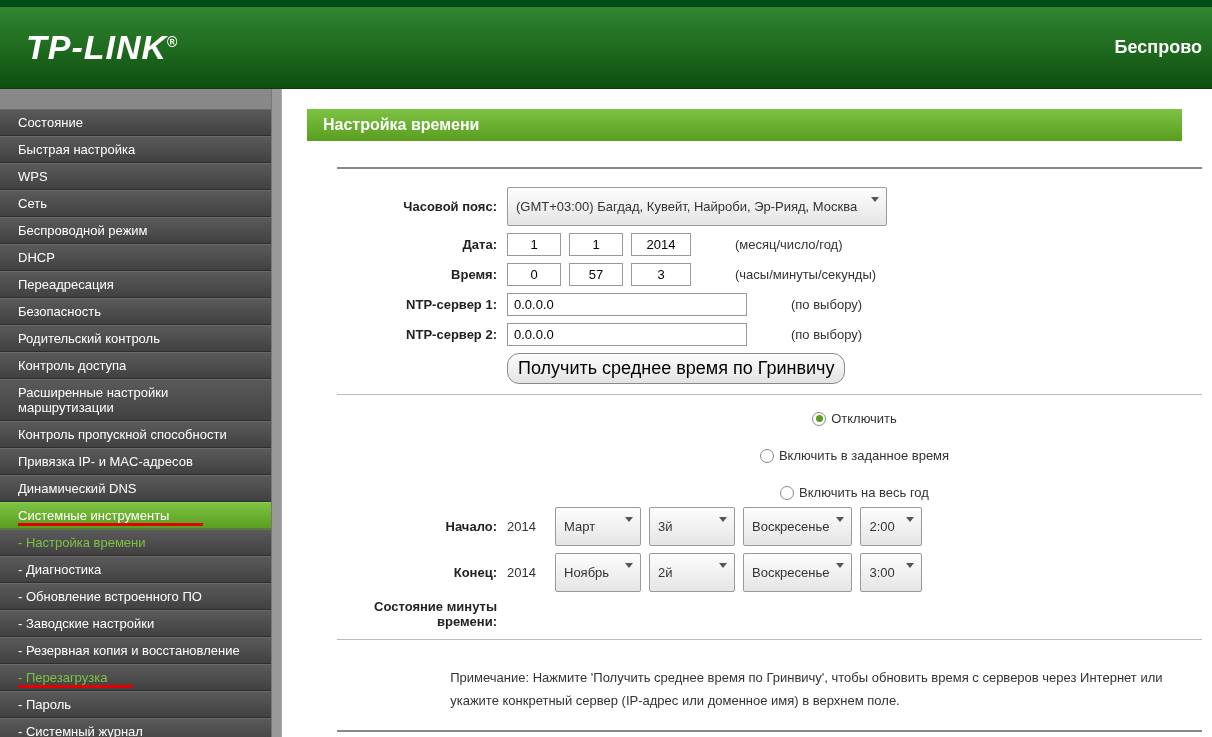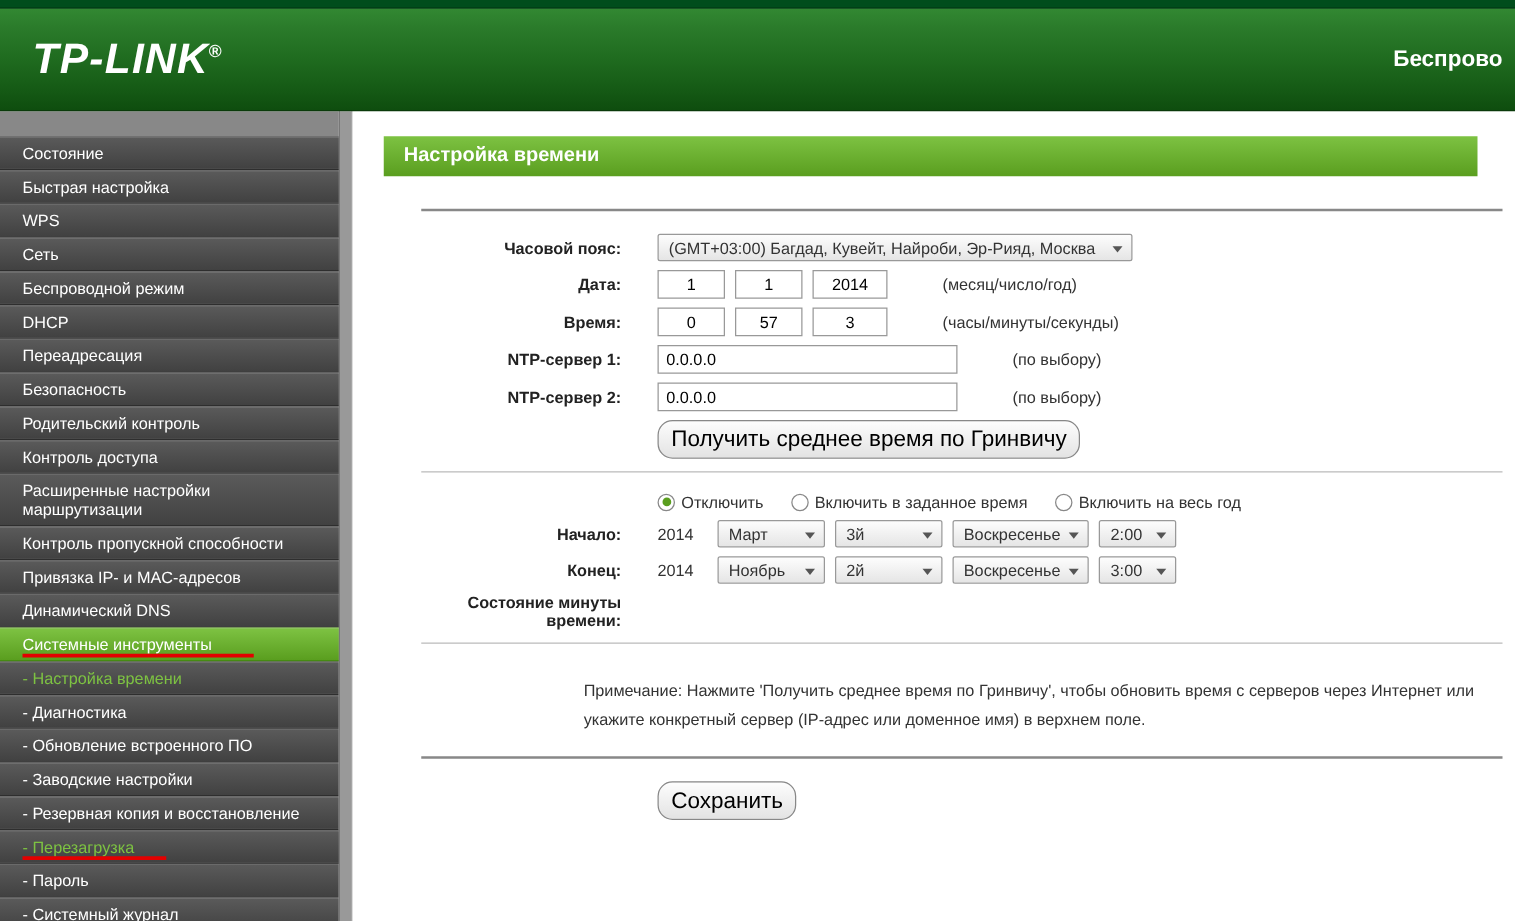--- a/index.html
+++ b/index.html
@@ -55,49 +55,49 @@
 .main { flex: 1; padding: 20px 0 40px 25px; min-height: 640px; background:#fff; overflow:hidden;}
 .page-title-bar {
   background: linear-gradient(to bottom, #7dc242 0%, #5a9e1f 100%);
   color: #fff; font-size: 16px; font-weight: bold;
   padding: 7px 16px; margin-bottom: 26px; margin-right: 30px;
 }
 .content { margin-left: 30px; margin-right: 10px;}
 hr.sep { border: none; border-top: 2px solid #888; margin: 0 0 18px 0; }
 hr.dashed { border: none; border-top: 1px solid #bbb; margin: 10px 0 16px 0; }
 
-.form-row { display: flex; align-items: center; margin-bottom: 7px; gap: 19px; }
+.form-row { display: flex; align-items: center; margin-bottom: 7px; }
 .form-label { width: 170px; text-align: right; padding-right: 10px; font-weight: bold; font-size: 13px; color:#222;}
 .form-controls { flex: 1; display: flex; align-items: center; gap: 8px; flex-wrap: wrap;}
 .text-input {
   border: 1px solid #999; padding: 3px 6px; font-size: 13px; height: 23px;
 }
 .w-small { width: 54px; text-align: center; }
 .w-med { width: 60px; text-align: center; }
 .w-ntp { width: 240px; }
 .select-box {
   border: 1px solid #999; padding: 0 22px 0 8px;
-  height: 22px; min-width: 75px; display: inline-flex; align-items:center;
+  height: 39px; min-width: 75px; display: inline-flex; align-items:center;
   background: linear-gradient(to bottom,#fdfdfd,#e5e5e5);
   position: relative; font-size: 13px; cursor: pointer;
   border-radius: 2px;
 }
 .select-box.wide { width: 380px; }
 .select-box::after {
   content: ""; position: absolute; right: 7px; top: 9px;
   border-left: 4px solid transparent; border-right:4px solid transparent; border-top:5px solid #555;
 }
 .hint { font-size: 13px; color: #333; margin-left: 36px; }
 .btn {
   border: 1px solid #888; border-radius: 12px;
   background: linear-gradient(to bottom,#fdfdfd,#e3e3e3);
   padding: 4px 10px; font-size: 18px; cursor: pointer;
 }
 
-.radio-group { display:flex; gap: 22px; align-items:center; }
+.radio-group { display:flex; gap: 22px; align-items:center;flex-direction:column; }
 .radio { width:14px; height:14px; border:1px solid #888; border-radius:50%; display:inline-flex; align-items:center; justify-content:center; background:#fff; margin-right:5px;}
 .radio.checked::after { content:""; width:7px; height:7px; border-radius:50%; background:#5a9e1f; }
 .radio-label { display:inline-flex; align-items:center; font-size:13px; cursor:pointer; }
 
 .year-text { width: 40px; display:inline-block; }
 .note { font-size: 13px; line-height: 1.8; color:#333; margin-top:10px; margin-bottom:10px; }
 </style>
 </head>
 <body>
 

